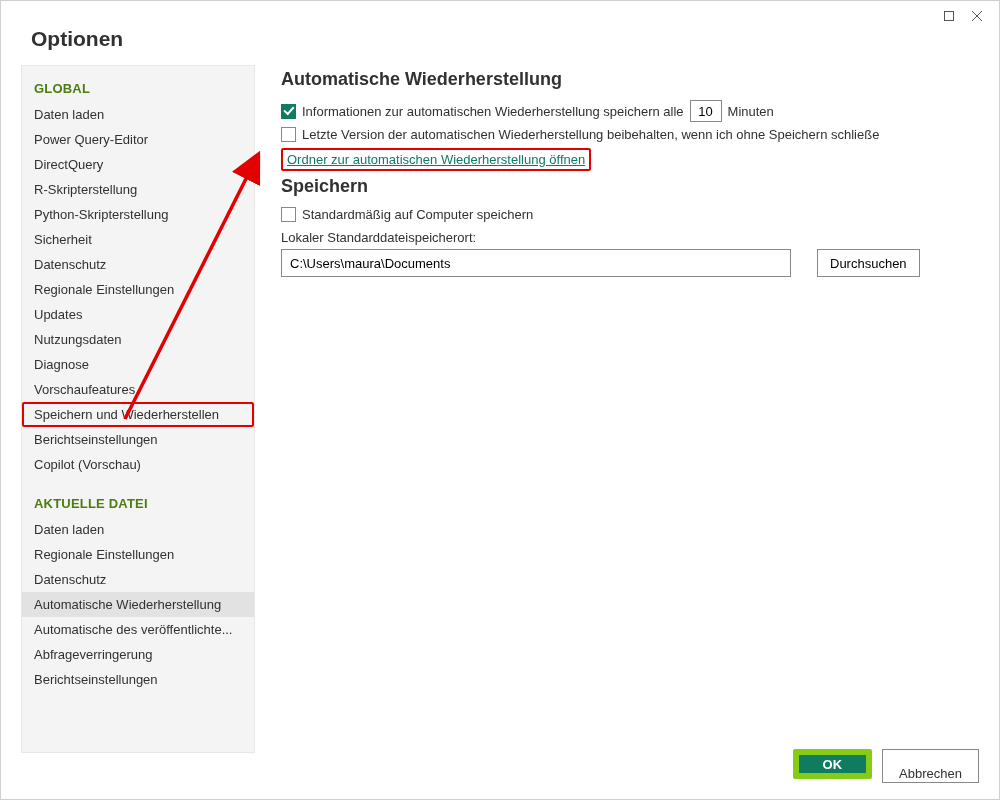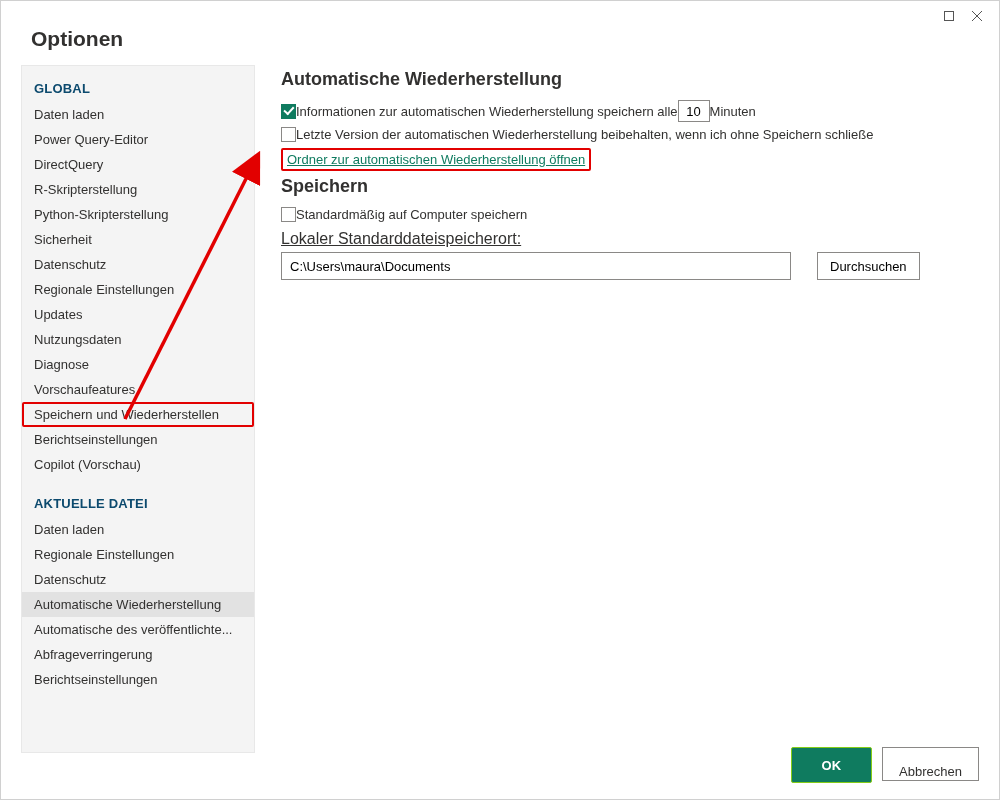--- a/index.html
+++ b/index.html
@@ -48,21 +48,21 @@
   .sidebar {
     width: 234px;
     background: #f4f4f4;
     border: 1px solid #e8e8e8;
     overflow-y: auto;
     padding: 6px 0 12px 0;
   }
   .sidebar .section-header {
     font-size: 13px;
     font-weight: 600;
-    color: #0c4a6e;
+    color: #4d7c0f;
     padding: 9px 12px 6px 12px;
     letter-spacing: .2px;
   }
   .sidebar .item {
     font-size: 13px;
     color: #323130;
     padding: 5px 12px;
     cursor: pointer;
     white-space: nowrap;
     overflow: hidden;
@@ -80,21 +80,21 @@
     position: relative;
   }
   h2.section-title {
     font-size: 18px;
     font-weight: 600;
     margin: 4px 0 10px 0;
   }
   .row {
     display: flex;
     align-items: center;
-    gap: 0;
+    gap: 6px;
     margin: 5px 0;
     font-size: 13px;
   }
   .chk {
     width: 15px; height: 15px;
     border: 1px solid #8a8886;
     display: inline-flex;
     align-items: center;
     justify-content: center;
     flex-shrink: 0;
@@ -123,23 +123,22 @@
     border-radius: 2px;
     padding: 2px 4px;
     display: inline-block;
   }
   a.teal-link {
     color: #0f7b5f;
     text-decoration: underline;
     font-size: 13px;
   }
   .field-label {
-    font-size: 16px;
+    font-size: 13px;
     margin: 8px 0 4px 0;
-    text-decoration: underline;
   }
   .path-row {
     display: flex;
     gap: 26px;
     align-items: stretch;
   }
   input.path-input {
     flex: 1;
     max-width: 510px;
     height: 28px;
@@ -158,23 +157,23 @@
   .footer {
     position: absolute;
     bottom: 16px;
     right: 20px;
     display: flex;
     gap: 10px;
   }
   button.primary {
     background: #0f7b5f;
     color: #fff;
-    border: 1px solid #84cc16;
-    height: 36px;
-    padding: 0 30px;
+    border: 6px solid #84cc16;
+    height: 30px;
+    padding: 0 24px;
     font-size: 13px;
     font-weight: 600;
     cursor: pointer;
     border-radius: 2px;
   }
   button.secondary {
     background: #fff;
     color: #323130;
     border: 1px solid #8a8886;
     height: 30px;

